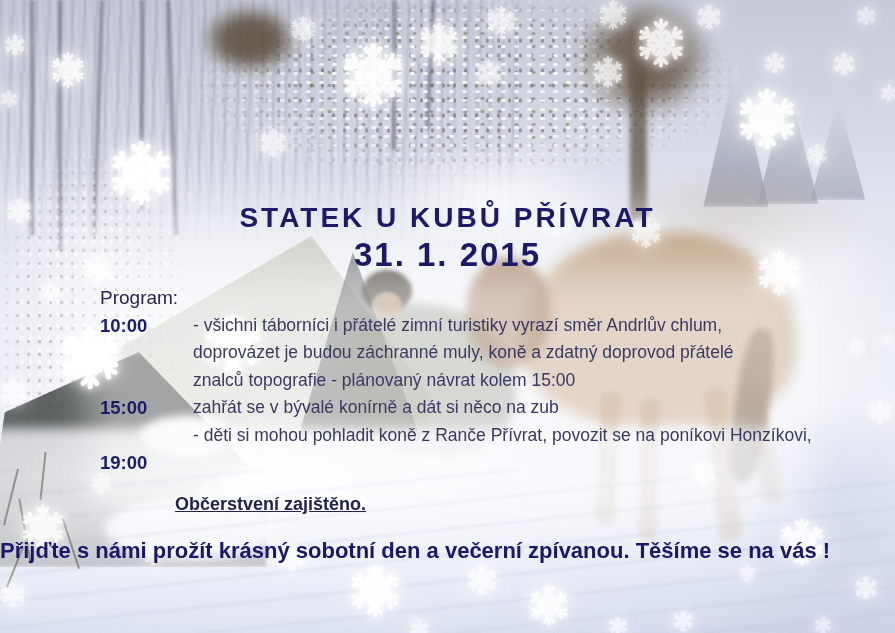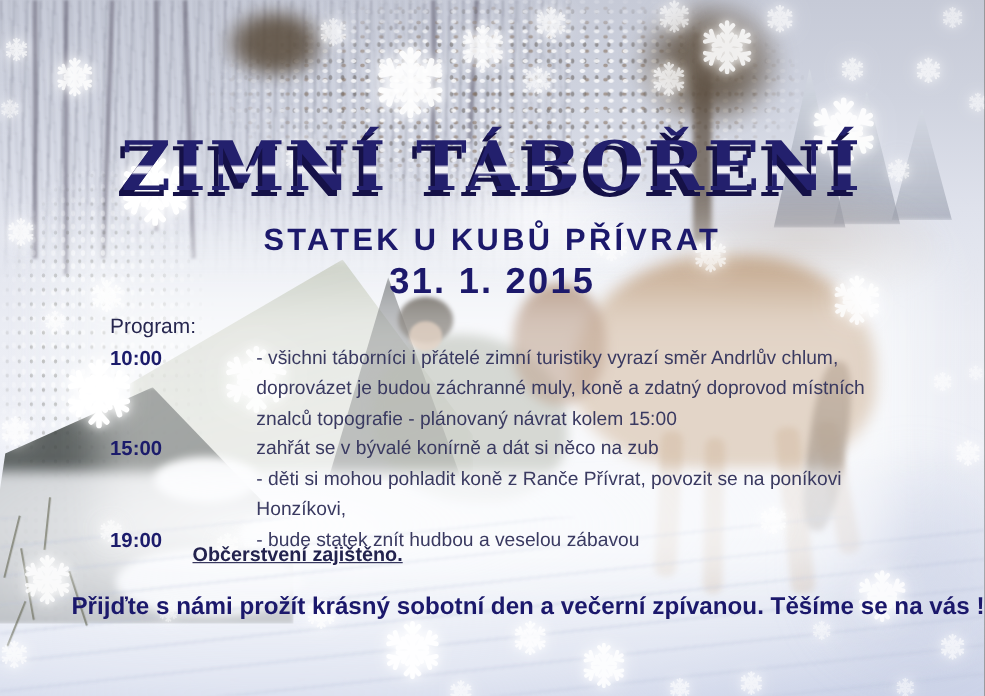--- a/index.html
+++ b/index.html
@@ -112,26 +112,26 @@
   .t-face{color:#23206d;
     background:linear-gradient(180deg,#23206d 0%,#23206d 47%,#f1f1f7 50%,#f1f1f7 56%,#23206d 59%,#23206d 100%);
     -webkit-background-clip:text;background-clip:text;-webkit-text-fill-color:transparent;}
   .subtitle{position:absolute;top:202px;left:0;right:0;text-align:center;
     font-weight:bold;font-size:28px;letter-spacing:3px;color:#1c196b;}
   .date{position:absolute;top:236px;left:0;right:0;text-align:center;
     font-weight:bold;font-size:33px;letter-spacing:2px;color:#1c196b;}
   .program{position:absolute;left:100px;top:284px;width:720px;color:#3a3a61;
     font-size:17.5px;line-height:27.5px;}
   .prog-label{font-weight:normal;font-size:19px;color:#26264f;}
-  .sched{display:flex;gap:40px;}
+  .sched{display:flex;}
   .time{flex:0 0 75px;font-weight:bold;font-size:18.5px;color:#1b1b6b;}
   .lines{flex:1;margin-left:18px;}
   .lines span{display:block;}
   .note{position:absolute;left:175px;top:494px;font-weight:bold;font-size:18px;color:#23234e;text-decoration:underline;}
-  .footer{position:absolute;top:538px;left:0;right:0;text-align:right;
+  .footer{position:absolute;top:538px;left:0;right:0;text-align:left;
     font-weight:bold;font-size:22px;color:#1b186b;}
 </style>
 </head>
 <body>
 
 <div class="poster">
 
   <div class="ph trees-left"></div>
   <div class="ph trunk" style="left:30px;"></div>
   <div class="ph trunk" style="left:58px;height:250px;"></div>
@@ -341,48 +341,41 @@
       </svg>
       <svg viewBox="-50 -50 100 100" class="flake" style="left: 690px; top: 460px; width: 26px; height: 26px; opacity: 0.75;">
         <use href="#flakeG"></use>
       </svg>
       <svg viewBox="-50 -50 100 100" class="flake" style="left: 408px; top: 618px; width: 22px; height: 22px; opacity: 0.7;">
         <use href="#flakeG"></use>
       </svg>
     </div>
 
   <div class="content">
-    <h1 class="title">
-      <span class="t-shadow">ZIMNÍ TÁBOŘENÍ</span>
-      <span class="t-face">ZIMNÍ TÁBOŘENÍ</span>
-    </h1>
     <div class="subtitle">STATEK U KUBŮ PŘÍVRAT</div>
     <div class="date">31. 1. 2015</div>
 
     <div class="program">
       <div class="prog-label">Program:</div>
       <div class="sched">
         <span class="time">10:00</span>
         <span class="lines">
           <span>- všichni táborníci i přátelé zimní turistiky vyrazí směr Andrlův chlum,</span>
-          <span>doprovázet je budou záchranné muly, koně a zdatný doprovod místních</span>
+          <span>doprovázet je budou záchranné muly, koně a zdatný doprovod přátelé</span>
           <span>znalců topografie - plánovaný návrat kolem 15:00</span>
         </span>
       </div>
       <div class="sched">
         <span class="time">15:00</span>
         <span class="lines">
           <span>zahřát se v bývalé konírně a dát si něco na zub</span>
           <span>- děti si mohou pohladit koně z Ranče Přívrat, povozit se na poníkovi Honzíkovi,</span>
         </span>
       </div>
       <div class="sched">
         <span class="time">19:00</span>
-        <span class="lines">
-          <span>- bude statek znít hudbou a veselou zábavou</span>
-        </span>
       </div>
     </div>
 
     <div class="note">Občerstvení zajištěno.</div>
     <div class="footer">Přijďte s námi prožít krásný sobotní den a večerní zpívanou. Těšíme se na vás !</div>
   </div>
 </div>
 
 </body></html>

